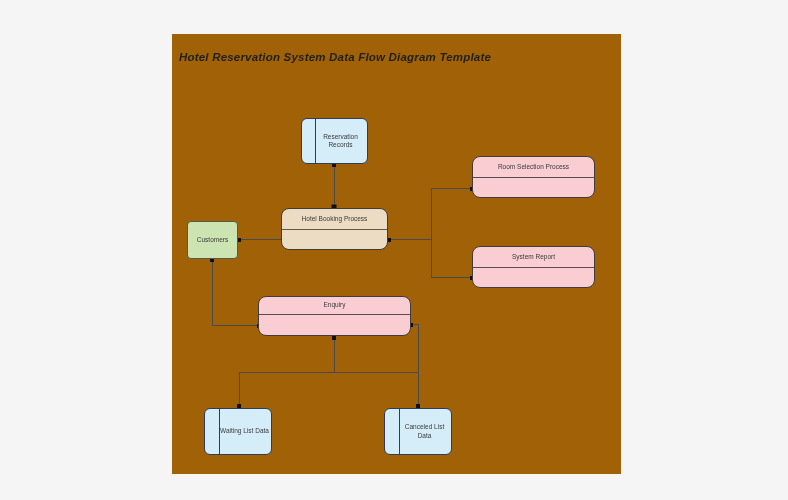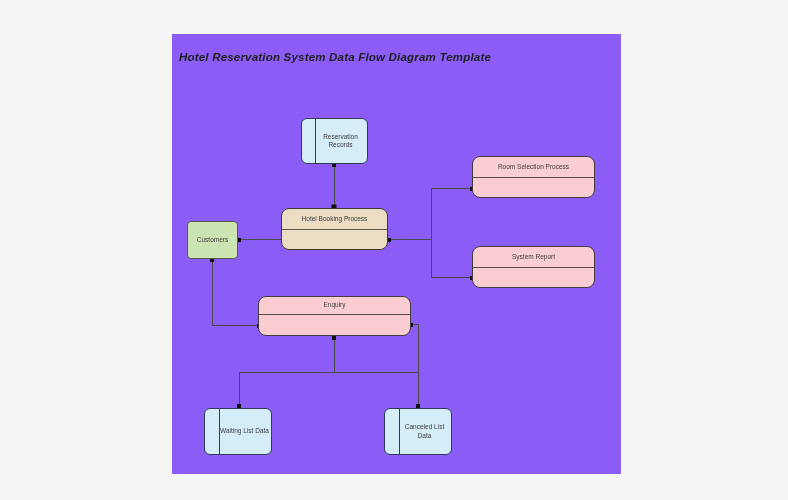--- a/index.html
+++ b/index.html
@@ -3,21 +3,21 @@
 <meta charset="utf-8">
 <style>
   html,body{margin:0;padding:0;}
   body{
     width:788px;height:500px;position:relative;overflow:hidden;
     background:#f5f5f6;
     font-family:"Liberation Sans","DejaVu Sans",sans-serif;
   }
   .canvas{
     position:absolute;left:172px;top:34px;width:449px;height:440px;
-    background:#8b5cf6;
+    background:#a16207;
   }
   .diagram-title{
     position:absolute;left:7px;top:17px;
     font-size:11.5px;font-weight:bold;font-style:italic;
     color:#202020;letter-spacing:.2px;white-space:nowrap;
   }
   .node{
     position:absolute;box-sizing:border-box;
     border:1.2px solid #333;
     font-size:6.5px;color:#3a3a3a;text-align:center;line-height:1.3;

